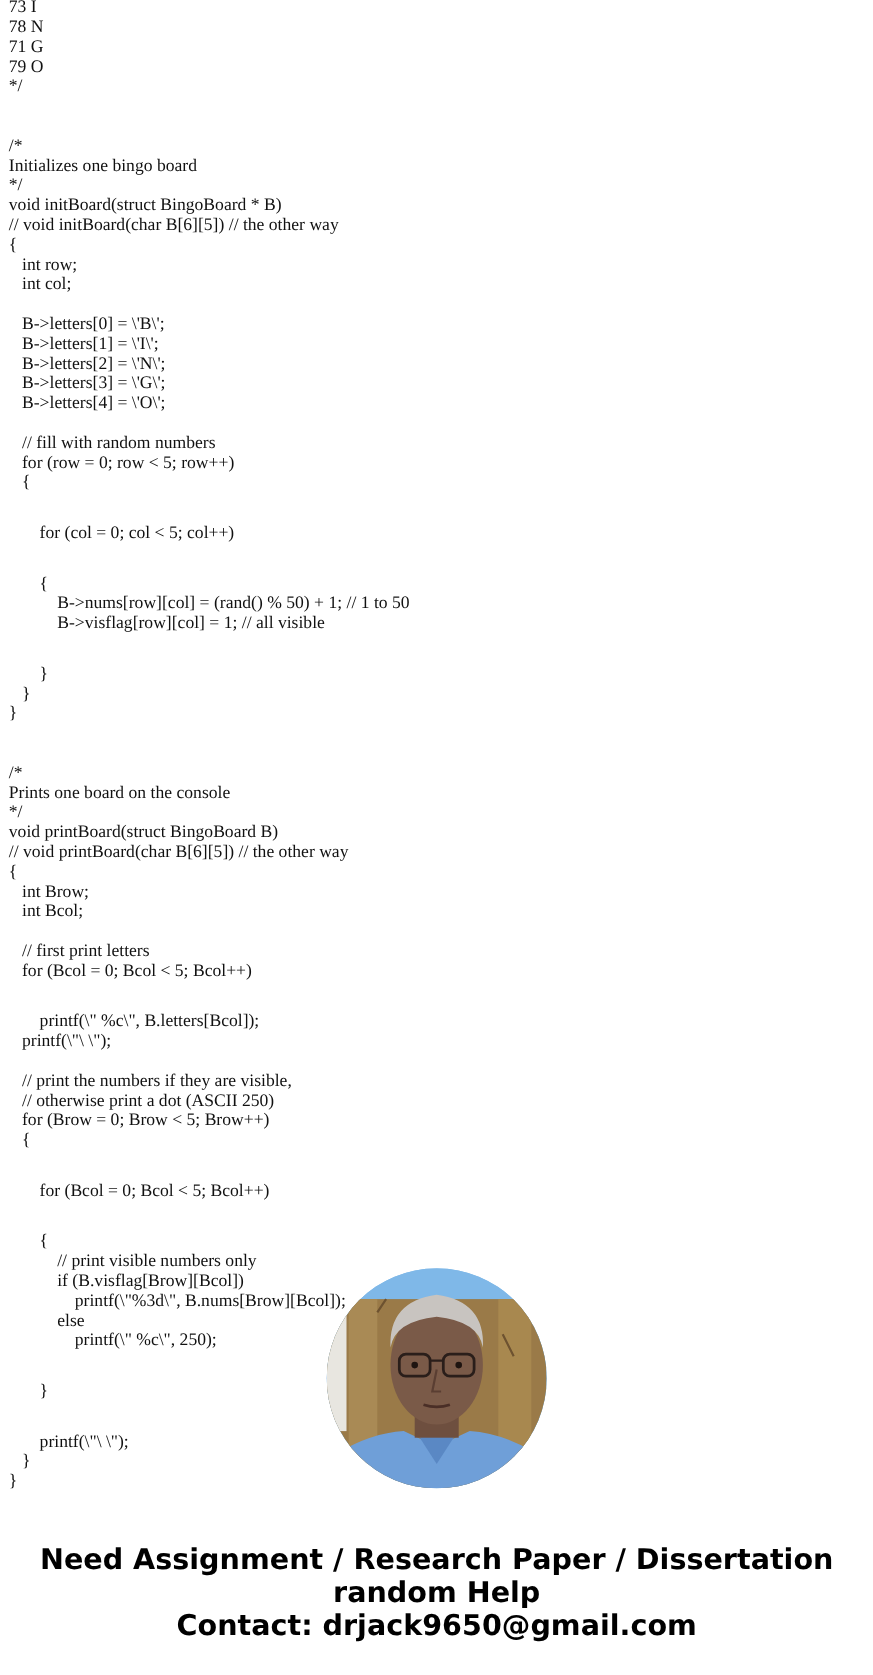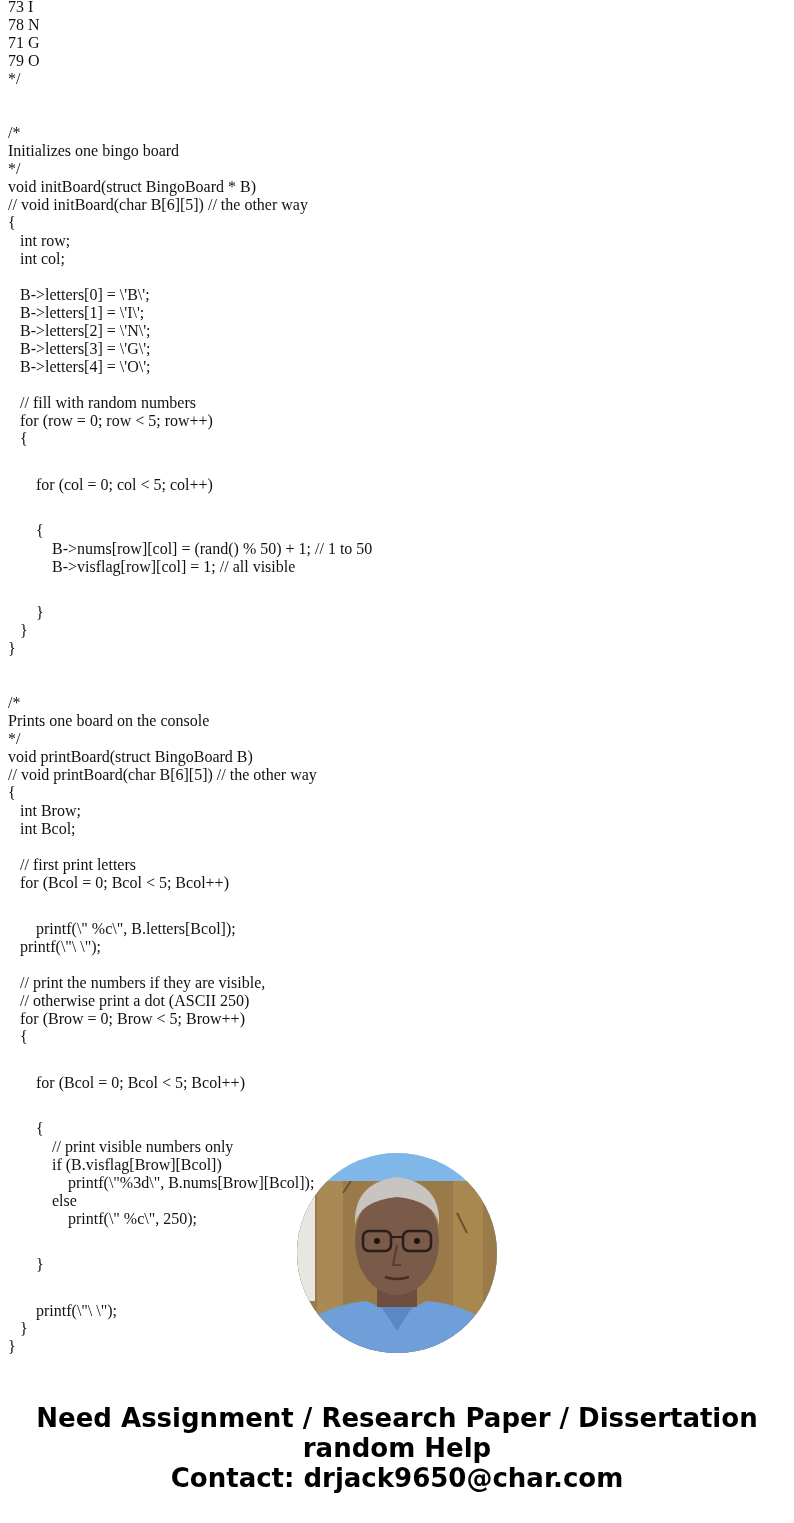--- a/index.html
+++ b/index.html
@@ -88,14 +88,14 @@
     <circle cx="120" cy="88" r="3" fill="#1e1410"></circle>
 
     <path d="M100 92 L96 112 L104 112" stroke="#5a3e32" stroke-width="2" fill="none"></path>
     <path d="M88 124 Q100 128 112 124" stroke="#4a2e26" stroke-width="2.5" fill="none"></path>
   </svg>
 </div>
 
 <div class="promo">
   <div>Need Assignment / Research Paper / Dissertation</div>
   <div>random Help</div>
-  <div>Contact: drjack9650@char.com</div>
+  <div>Contact: drjack9650@gmail.com</div>
 </div>
 
 </body></html>

